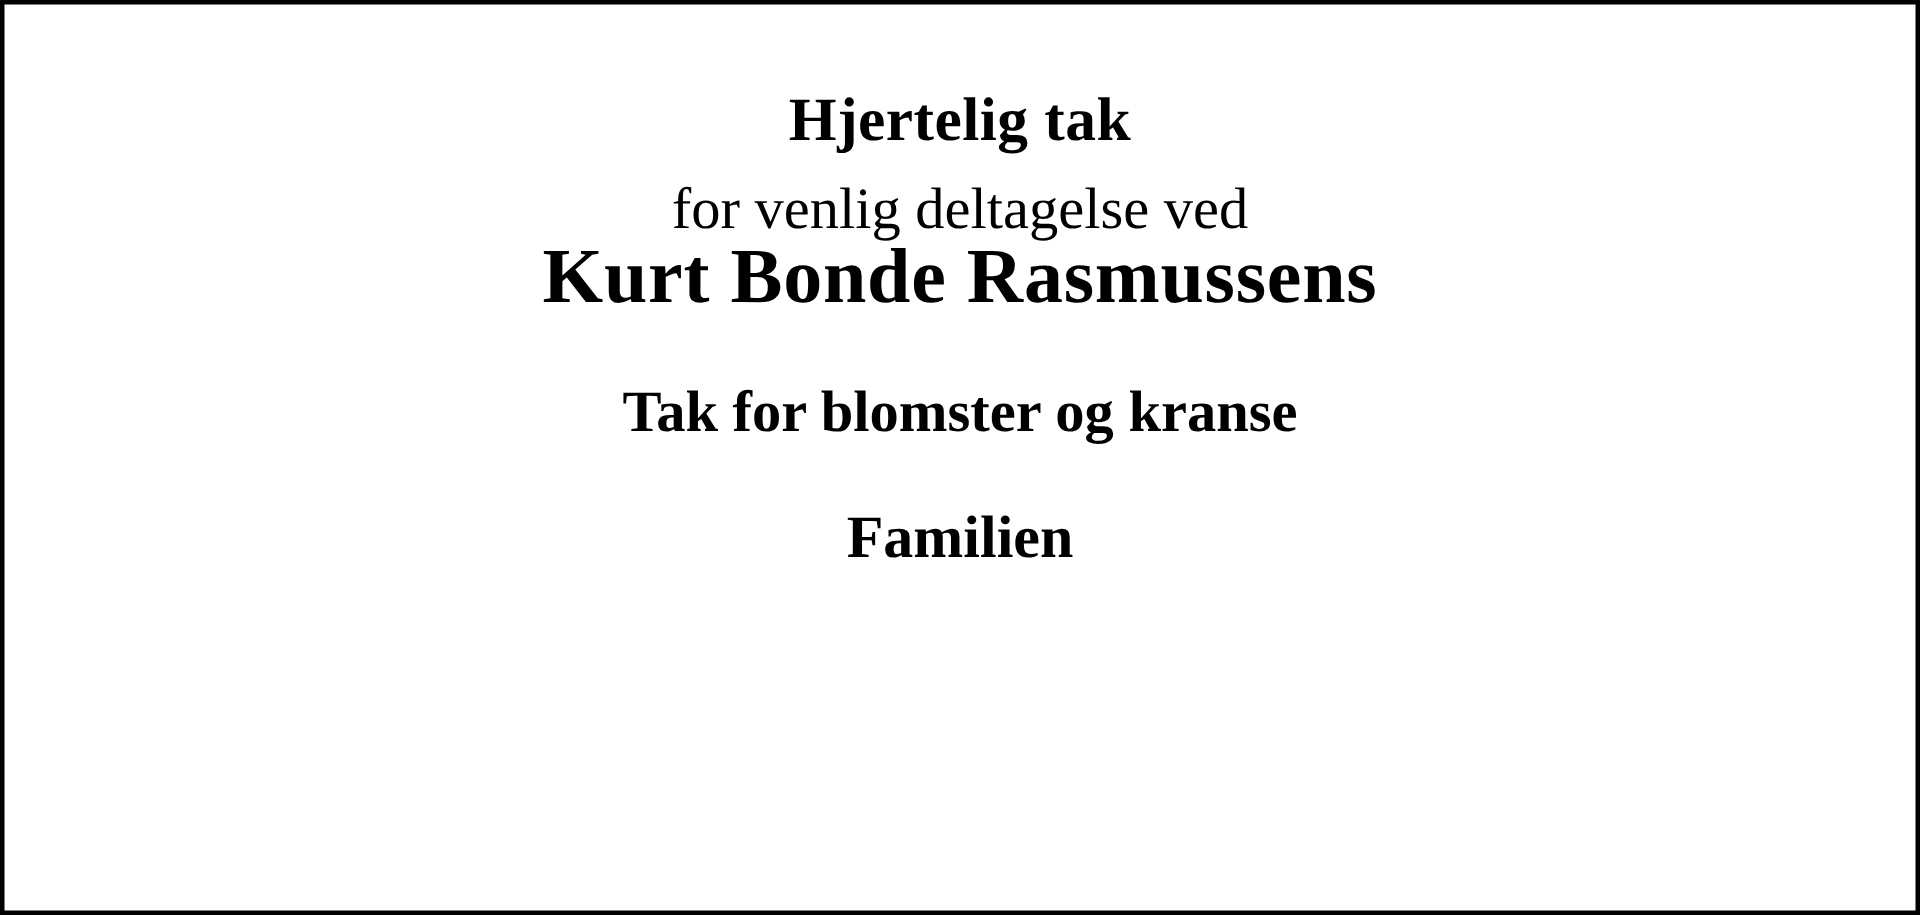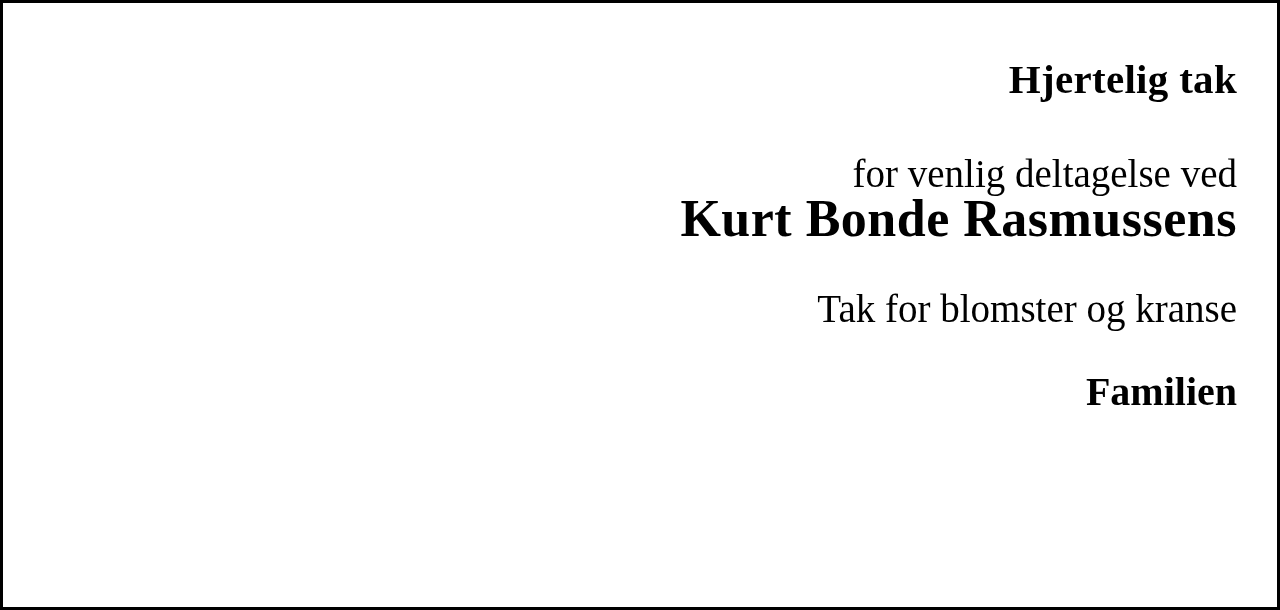--- a/index.html
+++ b/index.html
@@ -19,49 +19,49 @@
     width: 1280px;
     height: 610px;
     background: #ffffff;
     border: 3px solid #000000;
     padding: 34px 40px 20px 40px;
     display: flex;
     flex-direction: column;
     align-items: center;
   }
   .line {
-    text-align: right;
+    text-align: center;
     width: 100%;
     line-height: 1.0;
     white-space: nowrap;
   }
   .l-thanks {
     font-size: 41px;
     font-weight: bold;
     letter-spacing: 0.3px;
     margin-top: 22px;
   }
   .l-sub1 {
     font-size: 39px;
     font-weight: normal;
-    margin-top: 54px;
+    margin-top: 20px;
   }
   .l-name {
     font-size: 52px;
     font-weight: bold;
     letter-spacing: 0.5px;
   }
   .l-sub2 {
     font-size: 39px;
     font-weight: normal;
     margin-top: 44px;
   }
   .l-sub3 {
     font-size: 39px;
-    font-weight: normal;
+    font-weight: bold;
     margin-top: 44px;
   }
   .l-signature {
     font-size: 40px;
     font-weight: bold;
     margin-top: 44px;
   }
 </style>
 </head>
 <body>

